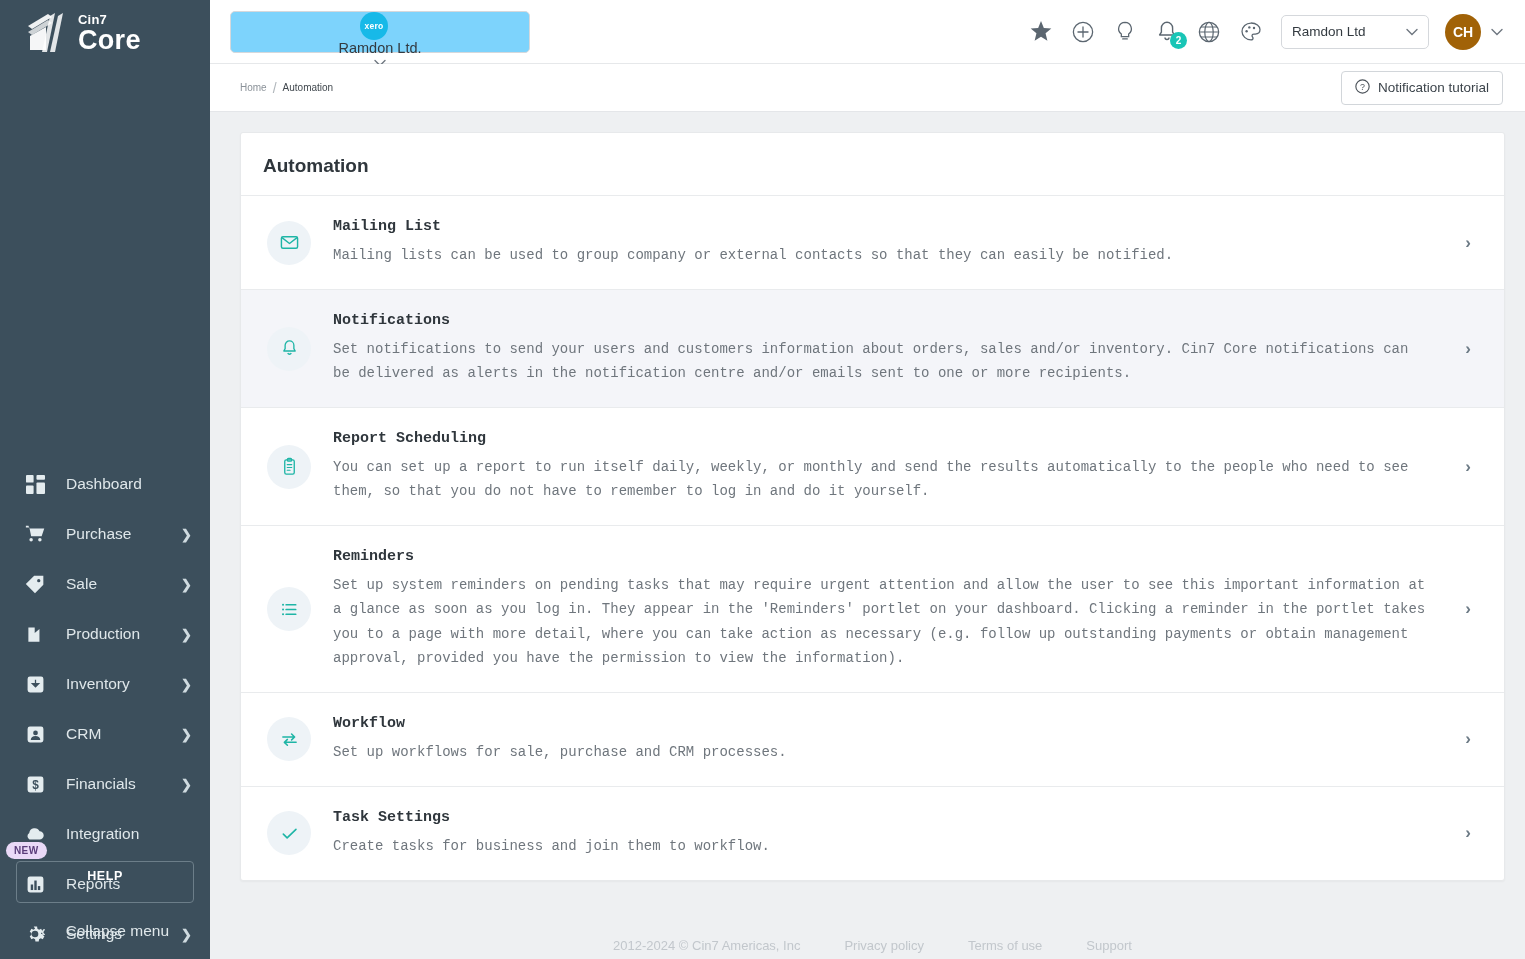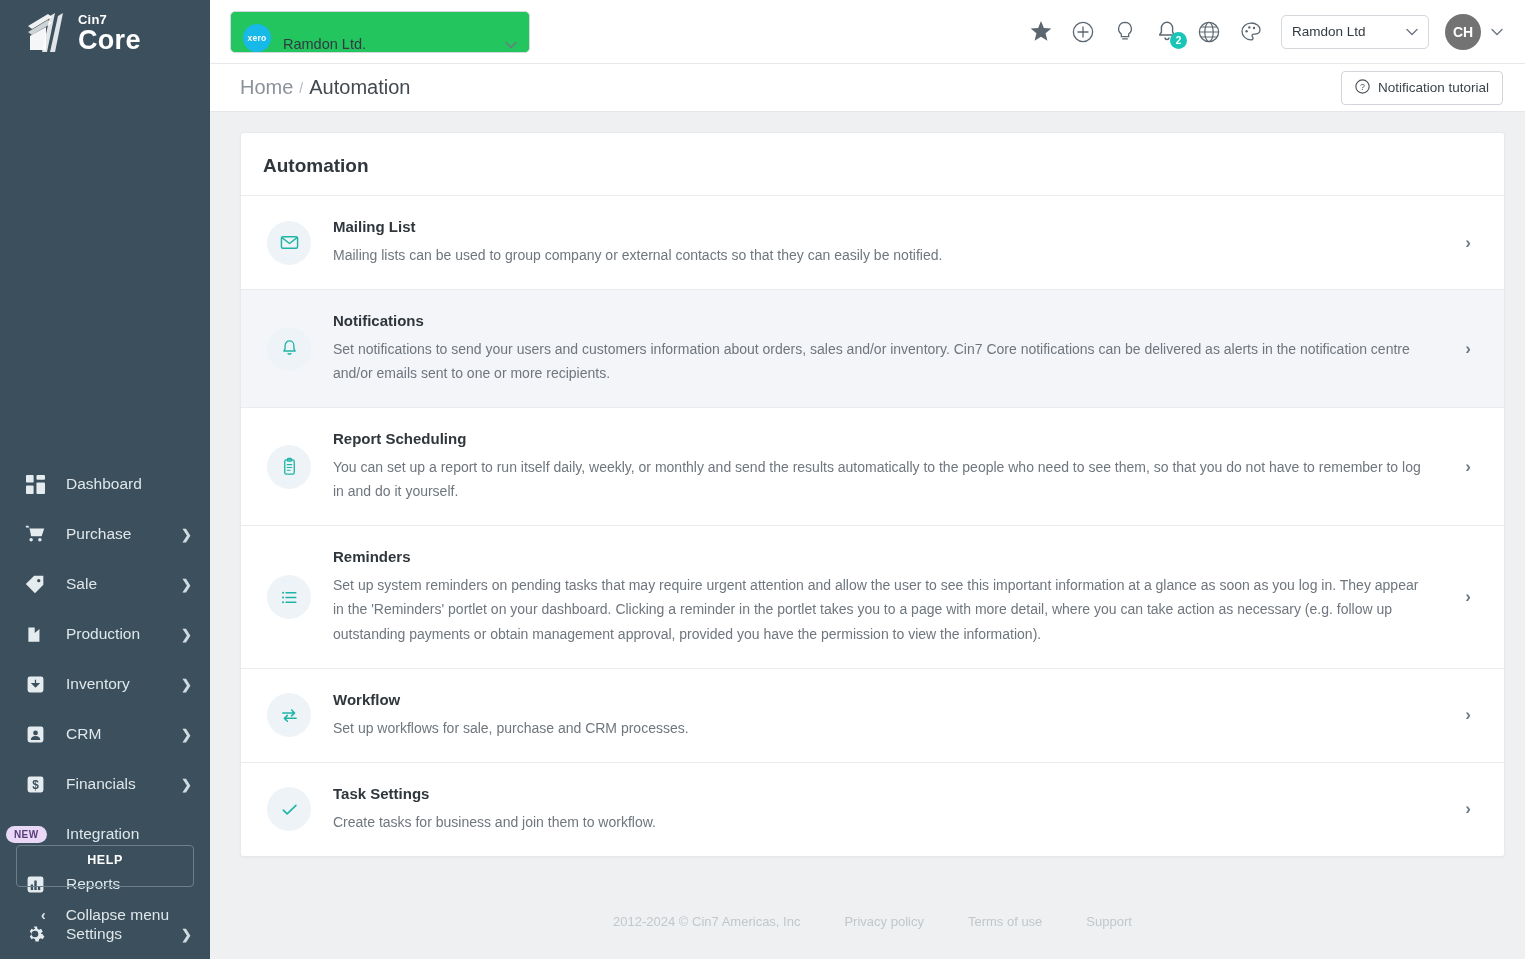--- a/index.html
+++ b/index.html
@@ -31,21 +31,21 @@
   .nav-item {
     height: 50px; display: flex; align-items: center;
     padding: 0 18px 0 22px; cursor: pointer;
     color: #dfe7ea; font-size: 15.5px;
   }
   .nav-icon { width: 26px; flex: 0 0 26px; display:flex; align-items:center; justify-content:center; margin-right: 18px; }
   .nav-icon svg { fill: #e4ecef; }
   .nav-label { flex: 1; }
   .nav-caret { color: #cfdbe0; font-size: 13px; font-weight: 700; line-height: 1; }
 
-  .sidebar-bottom { position: absolute; bottom: 16px; left: 0; right: 0; padding-bottom: 0; }
+  .sidebar-bottom { position: absolute; bottom: 0; left: 0; right: 0; padding-bottom: 0; }
   .new-badge {
     display:inline-block; background:#e9d9f7; color:#5a3d7a; font-size:10px;
     font-weight:700; letter-spacing:.4px; padding:3px 8px; border-radius:9px;
     margin-left: 6px; margin-bottom: 2px;
   }
   .help-btn {
     display:block; margin: 0 16px; height: 42px; line-height: 28px;
     border:1px solid #6c7e89; border-radius: 4px; text-align:center;
     color:#fff; font-size:12.5px; font-weight:700; letter-spacing:.6px; cursor:pointer;
   }
@@ -57,21 +57,21 @@
 
   
   .main { flex: 1; display:flex; flex-direction:column; background:#eef0f2; min-width:0; }
 
   .topbar {
     height: 64px; background:#fff; display:flex; align-items:center;
     padding: 0 22px 0 20px; border-bottom: 1px solid #e6e8ea;
   }
   .org-select {
     width: 300px; height: 42px; border:1px solid #d5d8dc; border-radius:5px;
-    display:flex; align-items:flex-end; padding: 0 12px; cursor:pointer; background:#22c55e;
+    display:flex; align-items:center; padding: 0 12px; cursor:pointer; background:#7dd3fc;flex-direction:column;
   }
   .xero-badge {
     width: 28px; height:28px; border-radius:50%; background:#17b9e8;
     color:#fff; font-size:8.5px; font-weight:700; display:flex; align-items:center;
     justify-content:center; letter-spacing:.3px; margin-right:12px; flex:0 0 28px;
   }
   .org-name { flex:1; font-size:14.5px; color:#333a40; }
   .sel-caret { color:#6f7780; font-size:12px; }
 
   .top-spacer { flex:1; }
@@ -82,31 +82,31 @@
     position:absolute; right:-8px; bottom:-5px; background:#19c5b6; color:#fff;
     font-size:10px; font-weight:700; min-width:17px; height:17px; border-radius:9px;
     display:flex; align-items:center; justify-content:center; padding:0 4px;
   }
   .company-select {
     margin-left: 18px; width:148px; height:34px; border:1px solid #d5d8dc;
     border-radius:5px; display:flex; align-items:center; padding:0 10px; cursor:pointer;
   }
   .company-select span.lbl { flex:1; font-size:13.5px; color:#333a40; }
   .avatar {
-    margin-left: 16px; width:36px; height:36px; border-radius:50%; background:#737373;
+    margin-left: 16px; width:36px; height:36px; border-radius:50%; background:#a16207;
     color:#fff; font-size:14px; font-weight:700; display:flex; align-items:center;
     justify-content:center; cursor:pointer;
   }
   .avatar-caret { margin-left: 10px; color:#6f7780; font-size:12px; cursor:pointer; }
 
   .breadcrumb-bar {
     height: 48px; background:#fff; border-bottom:1px solid #e4e6e9;
     display:flex; align-items:center; padding: 0 22px 0 30px;
   }
-  .crumb { font-size:20px; color:#8b9299; }
+  .crumb { font-size:10px; color:#8b9299; }
   .crumb.link { color:#8b9299; cursor:pointer; }
   .crumb.cur { color:#41484e; }
   .crumb-sep { color:#b0b6bb; margin: 0 6px; font-size:14px; }
   .bc-spacer { flex:1; }
   .notif-tut {
     height: 34px; border:1px solid #d2d6da; border-radius:4px; background:#fff;
     display:flex; align-items:center; gap:8px; padding: 0 13px; cursor:pointer;
     font-size:13.5px; color:#3c444b;
   }
 
@@ -123,21 +123,21 @@
     border-bottom: 1px solid #e9ebed; cursor:pointer; min-height: 78px;
   }
   .row:last-child { border-bottom:none; }
   .row.alt { background:#f4f5f9; }
   .row-icon {
     width:44px; height:44px; flex:0 0 44px; border-radius:50%; background:#eef3f7;
     display:flex; align-items:center; justify-content:center; margin-right: 22px;
     align-self:center;
   }
   .row-icon svg { stroke:#1eb5a6; fill:none; }
-  .row-body { flex:1; min-width:0; padding-right: 30px; }
+  .row-body { flex:1; min-width:0; padding-right: 30px; font-family: Liberation Mono, monospace; }
   .row-title { font-size:15px; font-weight:700; color:#2f363c; margin-bottom: 8px; }
   .row-desc { font-size:14px; color:#6f767d; line-height: 1.72; }
   .row-arrow { align-self:center; color:#6d7b86; font-size:17px; font-weight:600; flex:0 0 20px; text-align:center; }
 
   .footer {
     height: 70px; display:flex; align-items:center; justify-content:center;
     gap: 44px; color:#c2c7cc; font-size:13px; margin-top: 30px;
   }
   .footer span { cursor:default; }
   .footer a { color:#c2c7cc; text-decoration:none; cursor:pointer; }

